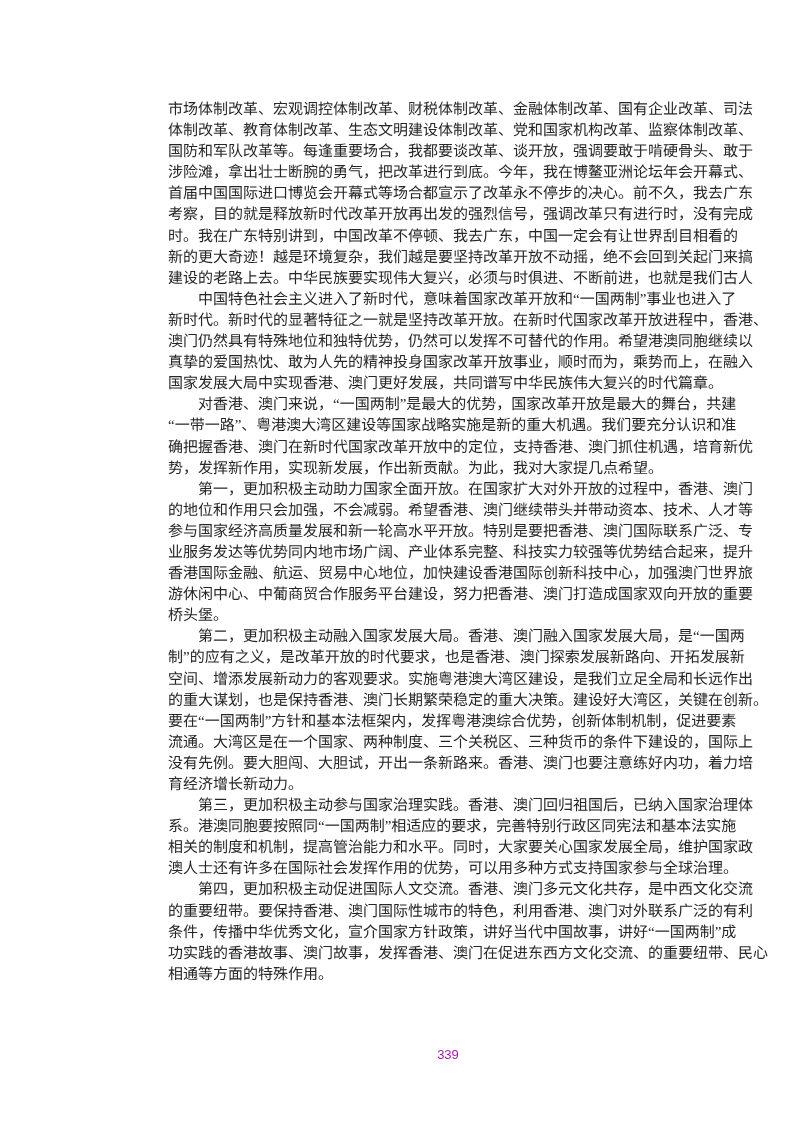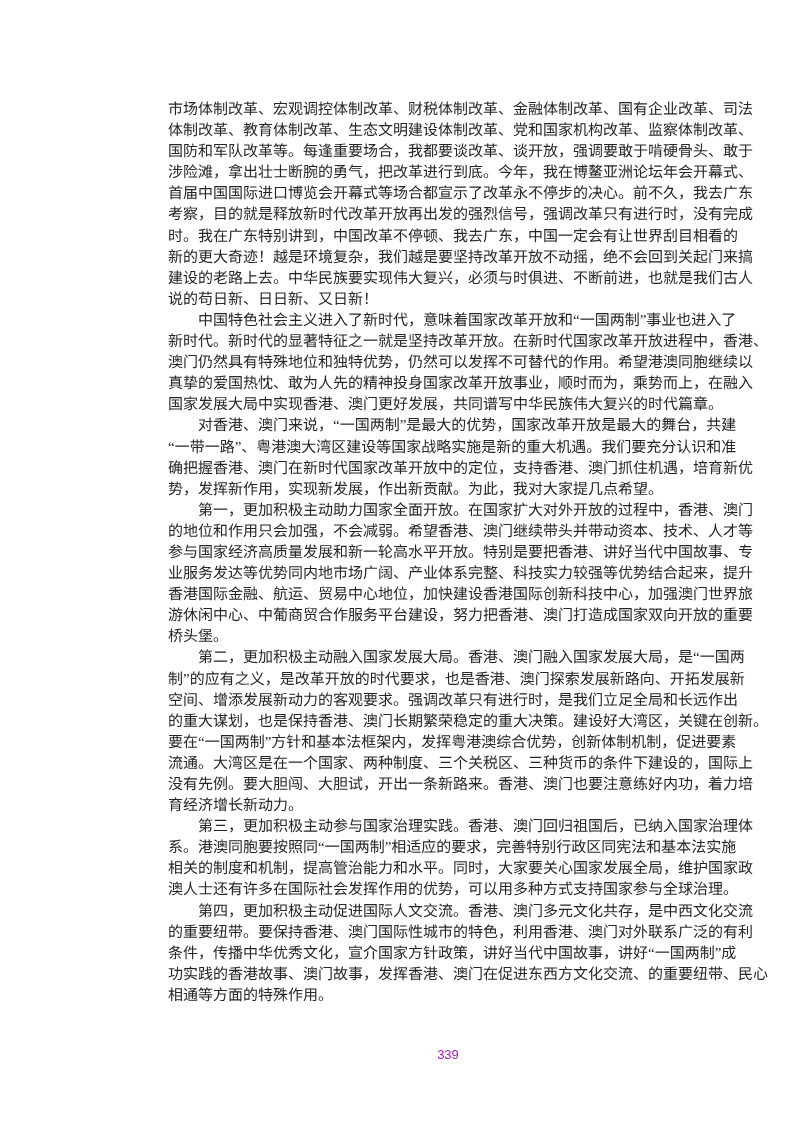--- a/index.html
+++ b/index.html
@@ -51,40 +51,39 @@
   <div class="content" id="content">
       <div class="line">市场体制改革、宏观调控体制改革、财税体制改革、金融体制改革、国有企业改革、司法</div>
       <div class="line">体制改革、教育体制改革、生态文明建设体制改革、党和国家机构改革、监察体制改革、</div>
       <div class="line">国防和军队改革等。每逢重要场合，我都要谈改革、谈开放，强调要敢于啃硬骨头、敢于</div>
       <div class="line">涉险滩，拿出壮士断腕的勇气，把改革进行到底。今年，我在博鳌亚洲论坛年会开幕式、</div>
       <div class="line">首届中国国际进口博览会开幕式等场合都宣示了改革永不停步的决心。前不久，我去广东</div>
       <div class="line">考察，目的就是释放新时代改革开放再出发的强烈信号，强调改革只有进行时，没有完成</div>
       <div class="line">时。我在广东特别讲到，中国改革不停顿、我去广东，中国一定会有让世界刮目相看的</div>
       <div class="line">新的更大奇迹！越是环境复杂，我们越是要坚持改革开放不动摇，绝不会回到关起门来搞</div>
       <div class="line">建设的老路上去。中华民族要实现伟大复兴，必须与时俱进、不断前进，也就是我们古人</div>
-      <div class="line">说的苟日新、日日新、又日新！</div>
       <div class="line indent">中国特色社会主义进入了新时代，意味着国家改革开放和“一国两制”事业也进入了</div>
       <div class="line">新时代。新时代的显著特征之一就是坚持改革开放。在新时代国家改革开放进程中，香港、</div>
       <div class="line">澳门仍然具有特殊地位和独特优势，仍然可以发挥不可替代的作用。希望港澳同胞继续以</div>
       <div class="line">真挚的爱国热忱、敢为人先的精神投身国家改革开放事业，顺时而为，乘势而上，在融入</div>
       <div class="line">国家发展大局中实现香港、澳门更好发展，共同谱写中华民族伟大复兴的时代篇章。</div>
       <div class="line indent">对香港、澳门来说，“一国两制”是最大的优势，国家改革开放是最大的舞台，共建</div>
       <div class="line">“一带一路”、粤港澳大湾区建设等国家战略实施是新的重大机遇。我们要充分认识和准</div>
       <div class="line">确把握香港、澳门在新时代国家改革开放中的定位，支持香港、澳门抓住机遇，培育新优</div>
       <div class="line">势，发挥新作用，实现新发展，作出新贡献。为此，我对大家提几点希望。</div>
       <div class="line indent">第一，更加积极主动助力国家全面开放。在国家扩大对外开放的过程中，香港、澳门</div>
       <div class="line">的地位和作用只会加强，不会减弱。希望香港、澳门继续带头并带动资本、技术、人才等</div>
-      <div class="line">参与国家经济高质量发展和新一轮高水平开放。特别是要把香港、讲好当代中国故事、专</div>
+      <div class="line">参与国家经济高质量发展和新一轮高水平开放。特别是要把香港、澳门国际联系广泛、专</div>
       <div class="line">业服务发达等优势同内地市场广阔、产业体系完整、科技实力较强等优势结合起来，提升</div>
       <div class="line">香港国际金融、航运、贸易中心地位，加快建设香港国际创新科技中心，加强澳门世界旅</div>
       <div class="line">游休闲中心、中葡商贸合作服务平台建设，努力把香港、澳门打造成国家双向开放的重要</div>
       <div class="line">桥头堡。</div>
       <div class="line indent">第二，更加积极主动融入国家发展大局。香港、澳门融入国家发展大局，是“一国两</div>
       <div class="line">制”的应有之义，是改革开放的时代要求，也是香港、澳门探索发展新路向、开拓发展新</div>
-      <div class="line">空间、增添发展新动力的客观要求。强调改革只有进行时，是我们立足全局和长远作出</div>
+      <div class="line">空间、增添发展新动力的客观要求。实施粤港澳大湾区建设，是我们立足全局和长远作出</div>
       <div class="line">的重大谋划，也是保持香港、澳门长期繁荣稳定的重大决策。建设好大湾区，关键在创新。</div>
       <div class="line">要在“一国两制”方针和基本法框架内，发挥粤港澳综合优势，创新体制机制，促进要素</div>
       <div class="line">流通。大湾区是在一个国家、两种制度、三个关税区、三种货币的条件下建设的，国际上</div>
       <div class="line">没有先例。要大胆闯、大胆试，开出一条新路来。香港、澳门也要注意练好内功，着力培</div>
       <div class="line">育经济增长新动力。</div>
       <div class="line indent">第三，更加积极主动参与国家治理实践。香港、澳门回归祖国后，已纳入国家治理体</div>
       <div class="line">系。港澳同胞要按照同“一国两制”相适应的要求，完善特别行政区同宪法和基本法实施</div>
       <div class="line">相关的制度和机制，提高管治能力和水平。同时，大家要关心国家发展全局，维护国家政</div>
       <div class="line">澳人士还有许多在国际社会发挥作用的优势，可以用多种方式支持国家参与全球治理。</div>
       <div class="line indent">第四，更加积极主动促进国际人文交流。香港、澳门多元文化共存，是中西文化交流</div>

